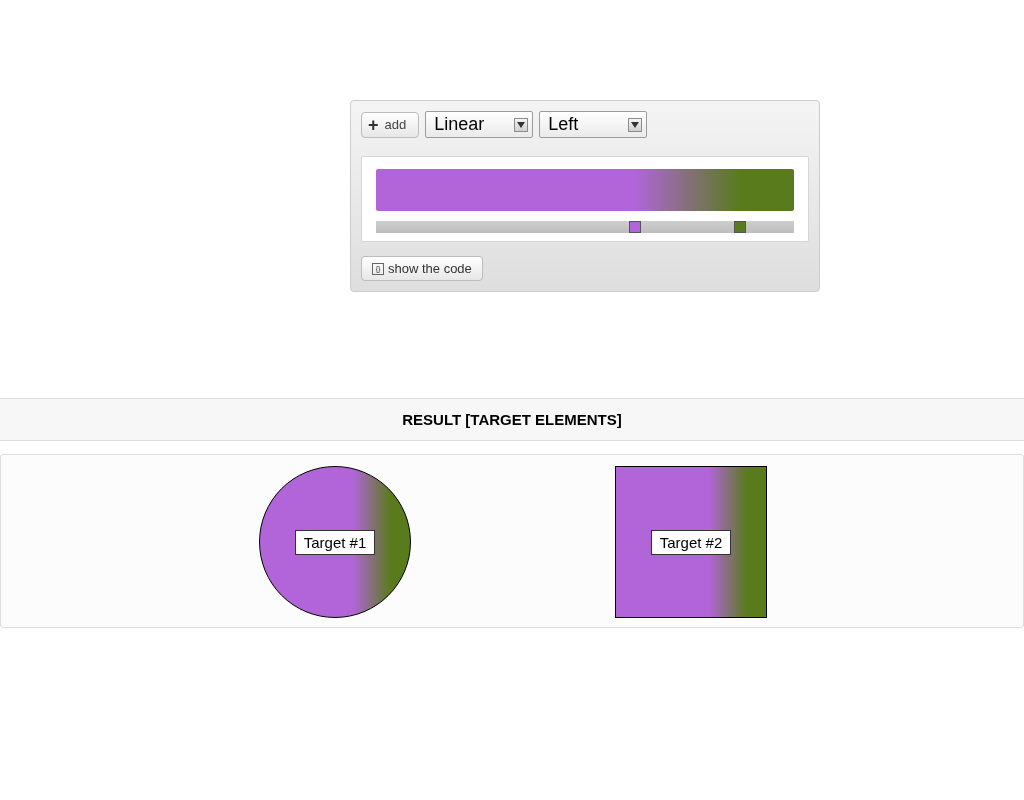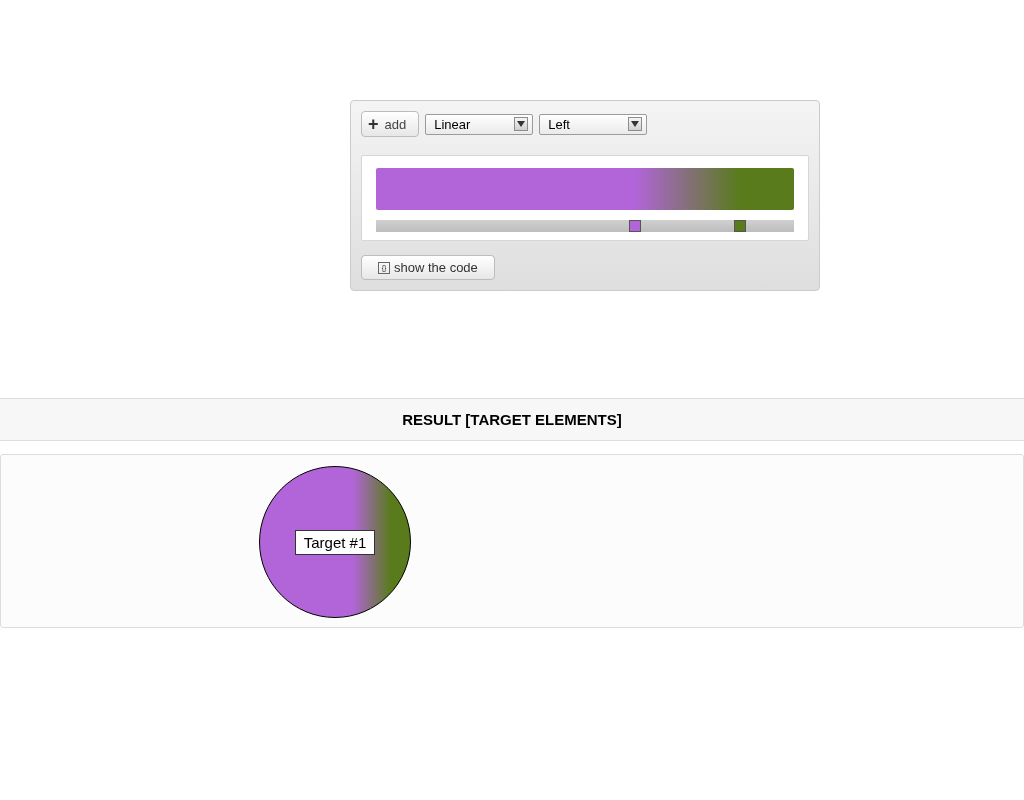--- a/index.html
+++ b/index.html
@@ -44,21 +44,21 @@
     color: #333;
     line-height: 1;
   }
   .select-wrap {
     display: inline-flex;
     align-items: center;
     background: linear-gradient(#fff,#eaeaea);
     border: 1px solid #9b9b9b;
     border-radius: 2px;
     padding: 2px 4px 2px 8px;
-    font-size: 13px;
+    font-size: 18px;
     min-width: 108px;
     justify-content: space-between;
     cursor: pointer;
   }
   .select-arrow {
     width: 14px;
     height: 14px;
     border: 1px solid #8c8c8c;
     background: linear-gradient(#f5f5f5,#d0d0d0);
     display: inline-flex;
@@ -95,21 +95,21 @@
     cursor: pointer;
   }
   .show-code-btn {
     margin-top: 14px;
     display: inline-flex;
     align-items: center;
     gap: 4px;
     background: linear-gradient(#ffffff,#e7e7e7);
     border: 1px solid #bcbcbc;
     border-radius: 4px;
-    padding: 4px 16px;
+    padding: 4px 10px;
     font-size: 13px;
     cursor: pointer;
     color: #333;
   }
   .code-icon {
     width: 12px;
     height: 12px;
     border: 1px solid #666;
     display: inline-flex;
     align-items: center;
@@ -201,13 +201,16 @@
 </div>
 
 <div class="result-header">
   <span>RESULT [TARGET ELEMENTS]</span>
 </div>
 
 <div class="result-body">
   <div class="target circle" style="left:258px;top:11px">
     <span class="target-label">Target #1</span>
   </div>
+  <div class="target" style="left:614px;top:11px">
+    <span class="target-label">Target #2</span>
+  </div>
 </div>
 
 </body></html>

